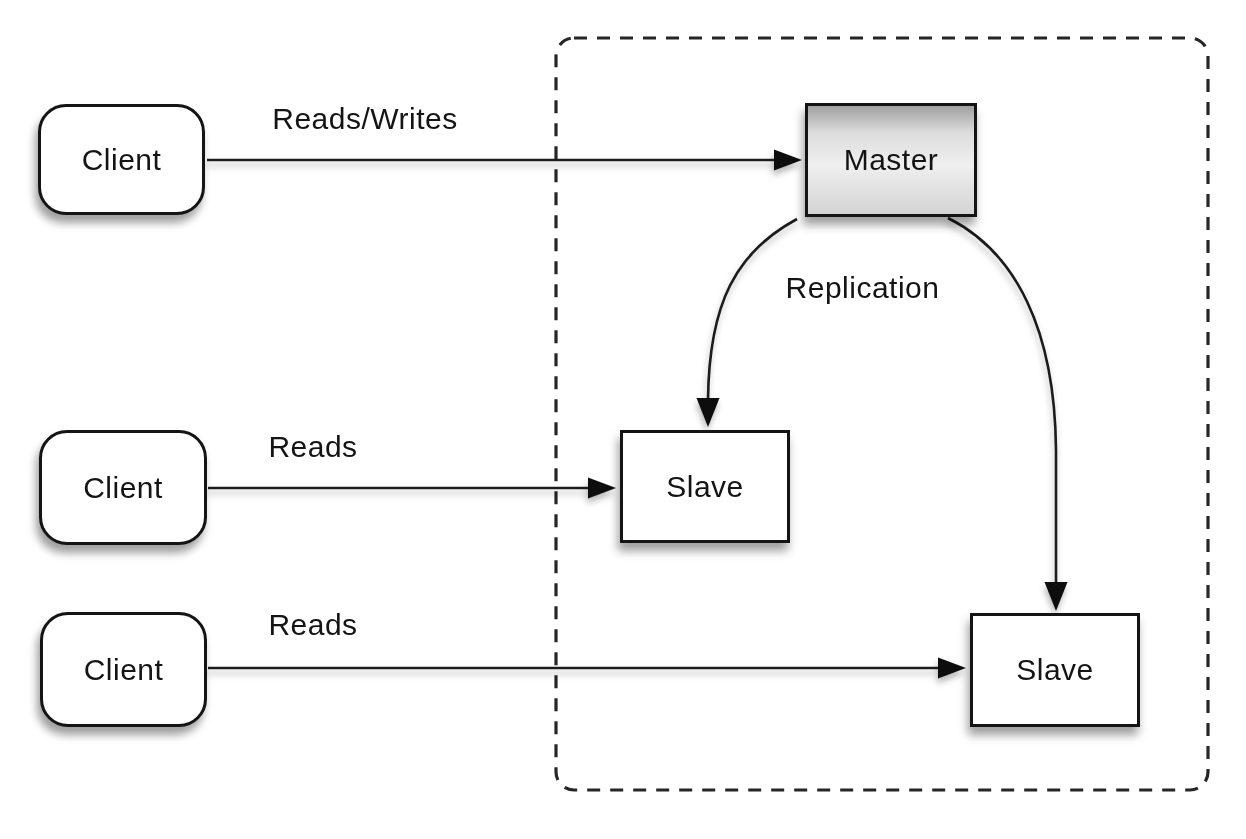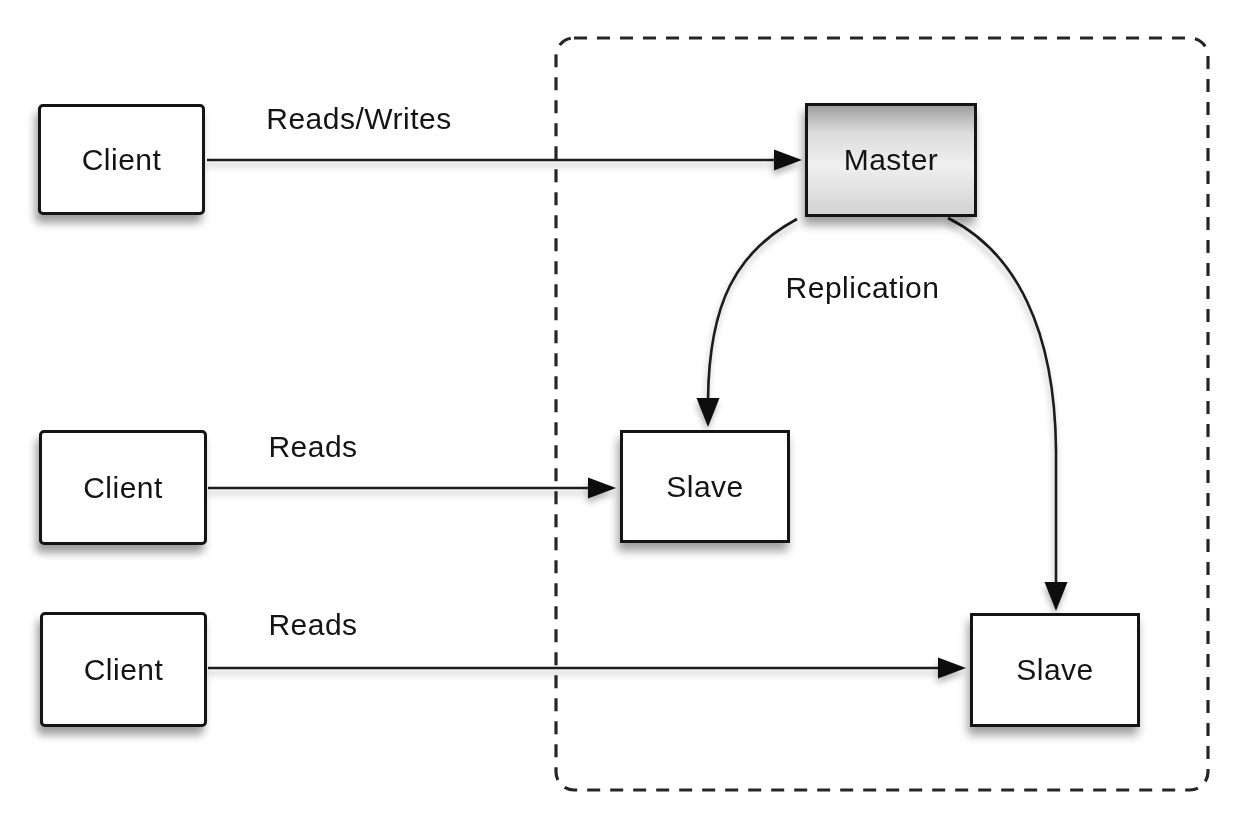--- a/index.html
+++ b/index.html
@@ -27,21 +27,21 @@
     align-items: center;
     justify-content: center;
     box-sizing: border-box;
     border: 3.5px solid #141414;
     background: #ffffff;
     color: #141414;
     font-size: 30px;
     letter-spacing: 0.5px;
   }
   .node.rounded {
-    border-radius: 5px;
+    border-radius: 28px;
     box-shadow: -3px 8px 9px rgba(0,0,0,0.38);
   }
   .node.rect {
     border-radius: 0;
     box-shadow: -2px 8px 9px rgba(0,0,0,0.38);
   }
   .node.master {
     background: linear-gradient(180deg, #a0a0a0 0%, #dddddd 25%, #efefef 55%, #d3d3d3 100%);
   }
   .edge-label {
@@ -51,21 +51,21 @@
     letter-spacing: 0.5px;
     text-align: center;
     white-space: nowrap;
   }
   .client1 { left: 38px;  top: 104px; width: 167px; height: 111px; }
   .client2 { left: 39px;  top: 430px; width: 168px; height: 115px; }
   .client3 { left: 40px;  top: 612px; width: 167px; height: 115px; }
   .master  { left: 805px; top: 103px; width: 172px; height: 114px; }
   .slave1  { left: 620px; top: 430px; width: 170px; height: 113px; }
   .slave2  { left: 970px; top: 613px; width: 170px; height: 114px; }
-  .lbl-reads-writes { left: 244px; top: 102px; width: 230px; }
+  .lbl-reads-writes { left: 250px; top: 102px; width: 230px; }
   .lbl-reads-2      { left: 253px; top: 430px; width: 120px; }
   .lbl-reads-3      { left: 253px; top: 608px; width: 120px; }
   .lbl-replication  { left: 755px; top: 271px; width: 215px; }
 </style>
 </head>
 <body>
 
 <div id="canvas">
 
   <svg id="wires" viewBox="0 0 1246 839" xmlns="http://www.w3.org/2000/svg">

